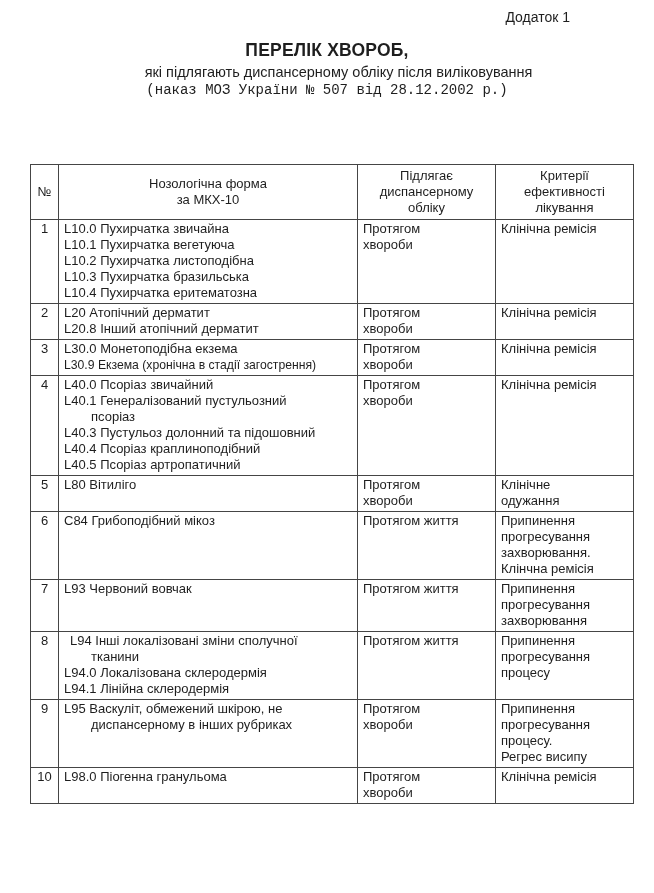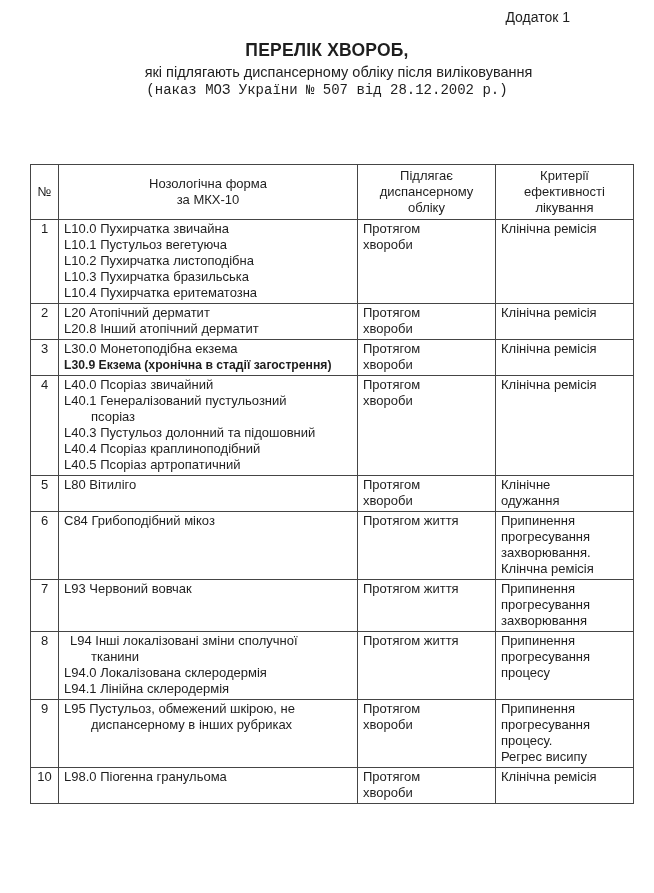--- a/index.html
+++ b/index.html
@@ -58,21 +58,21 @@
     vertical-align: middle;
     padding: 3px 2px;
   }
   .disease td.c-num {
     text-align: center;
     padding: 1px 0 0 0;
   }
   .ln { white-space: nowrap; }
   .ln.ind { padding-left: 27px; }
   .ln.ind-sm { padding-left: 6px; }
-  .ln.small { font-size: 12.2px; font-weight: bold; }
+  .ln.small { font-size: 12.2px; }
 </style>
 </head>
 <body>
 
 <div class="annex">Додаток 1</div>
 <div class="doc-title">ПЕРЕЛІК ХВОРОБ,</div>
 <div class="doc-subtitle">які підлягають диспансерному обліку після виліковування</div>
 <div class="doc-decree">(наказ МОЗ України № 507 від 28.12.2002 р.)</div>
 
 <table class="disease">
@@ -101,21 +101,21 @@
           <div>ефективності</div>
           <div>лікування</div>
         </th>
       </tr>
   </thead>
   <tbody>
       <tr>
         <td class="c-num">1</td>
         <td>
           <div class="ln">L10.0 Пухирчатка звичайна</div>
-          <div class="ln">L10.1 Пустульоз вегетуюча</div>
+          <div class="ln">L10.1 Пухирчатка вегетуюча</div>
           <div class="ln">L10.2 Пухирчатка листоподібна</div>
           <div class="ln">L10.3 Пухирчатка бразильська</div>
           <div class="ln">L10.4 Пухирчатка еритематозна</div>
         </td>
         <td>
           <div class="ln">Протягом</div>
           <div class="ln">хвороби</div>
         </td>
         <td>
           <div class="ln">Клінічна ремісія</div>
@@ -223,21 +223,21 @@
         </td>
         <td>
           <div class="ln">Припинення</div>
           <div class="ln">прогресування</div>
           <div class="ln">процесу</div>
         </td>
       </tr>
       <tr>
         <td class="c-num">9</td>
         <td>
-          <div class="ln">L95 Пустульоз, обмежений шкірою, не</div>
+          <div class="ln">L95 Васкуліт, обмежений шкірою, не</div>
           <div class="ln ind">диспансерному в інших рубриках</div>
         </td>
         <td>
           <div class="ln">Протягом</div>
           <div class="ln">хвороби</div>
         </td>
         <td>
           <div class="ln">Припинення</div>
           <div class="ln">прогресування</div>
           <div class="ln">процесу.</div>

